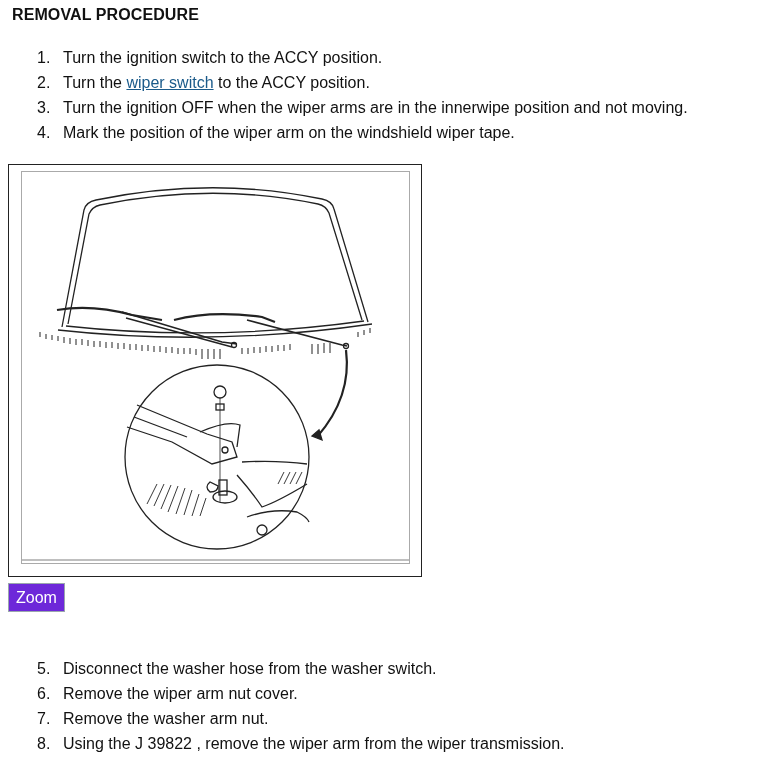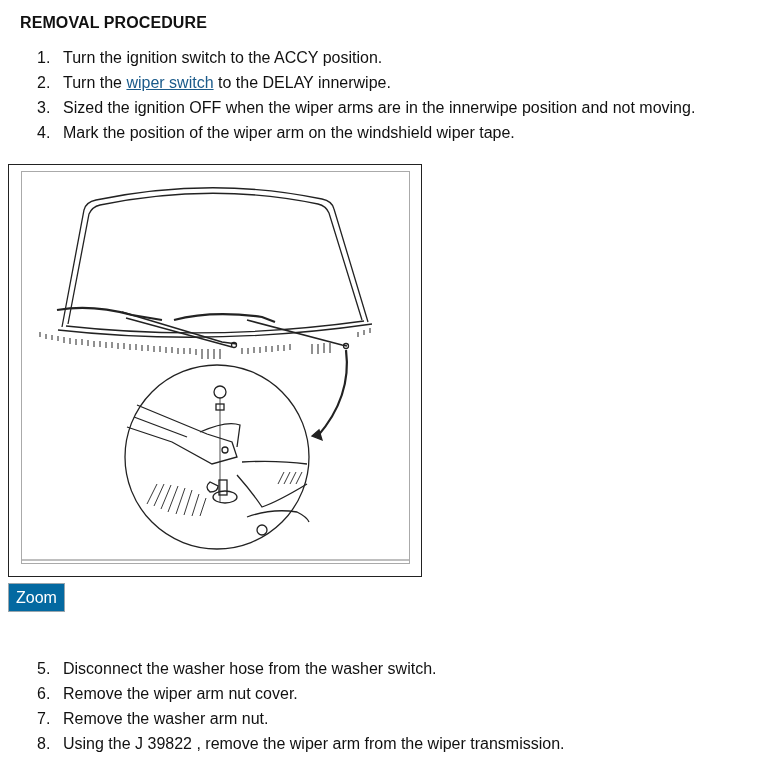--- a/index.html
+++ b/index.html
@@ -2,21 +2,21 @@
 <html><head>
 <meta charset="utf-8">
 <style>
   html, body { margin: 0; padding: 0; background: #ffffff; }
   body {
     width: 784px; height: 765px; position: relative; overflow: hidden;
     font-family: "Liberation Sans", sans-serif; color: #111111;
   }
   .title {
     position: absolute; left: 12px; top: 6px;
-    font-size: 16px; font-weight: bold; letter-spacing: 0.1px; margin: 8px;
+    font-size: 16px; font-weight: bold; letter-spacing: 0.1px; margin: 0;
   }
   ol.steps {
     position: absolute; left: 0; margin: 0; padding: 0; list-style: none;
     font-size: 16px;
   }
   ol.steps li { position: relative; padding-left: 56px; height: 25px; line-height: 25px; white-space: nowrap; }
   ol.steps li .num { position: absolute; left: 37px; }
   ol.steps li .txt { position: absolute; left: 63px; }
   .steps-a { top: 45px; }
   .steps-b { top: 656px; }
@@ -25,42 +25,42 @@
     position: absolute; left: 8px; top: 164px; width: 414px; height: 413px;
     border: 1px solid #222; box-sizing: border-box; background: #fff;
   }
   .figure-inner {
     position: absolute; left: 12px; top: 6px; width: 389px; height: 393px;
     border: 1px solid #aaaaaa; box-sizing: border-box; background: #fff;
   }
   .figure-inner svg { position: absolute; left: 0; top: 0; }
   .btnrow { position: absolute; left: 8px; top: 583px; display: flex; gap: 4px; }
   .btn {
-    background: #0369a1; color: #ffffff; border: 1px solid #9aa6ad;
+    background: #6d28d9; color: #ffffff; border: 1px solid #9aa6ad;
     font-family: "Liberation Sans", sans-serif; font-size: 16px;
     height: 29px; padding: 0 7px; line-height: 27px; box-sizing: border-box; cursor: pointer;
   }
 </style>
 </head>
 <body>
 
 <h1 class="title">REMOVAL PROCEDURE</h1>
 
 <ol class="steps steps-a">
   <li>
     <span class="num">1.</span>
     <span class="txt">Turn the ignition switch to the ACCY position.</span>
   </li>
   <li>
     <span class="num">2.</span>
-    <span class="txt"><span style="white-space:pre">Turn the </span><a class="link" href="#">wiper switch</a><span style="white-space:pre"> to the DELAY innerwipe.</span></span>
+    <span class="txt"><span style="white-space:pre">Turn the </span><a class="link" href="#">wiper switch</a><span style="white-space:pre"> to the ACCY position.</span></span>
   </li>
   <li>
     <span class="num">3.</span>
-    <span class="txt">Sized the ignition OFF when the wiper arms are in the innerwipe position and not moving.</span>
+    <span class="txt">Turn the ignition OFF when the wiper arms are in the innerwipe position and not moving.</span>
   </li>
   <li>
     <span class="num">4.</span>
     <span class="txt">Mark the position of the wiper arm on the windshield wiper tape.</span>
   </li>
 </ol>
 
 <div class="figure">
   <div class="figure-inner">
     <svg width="387" height="391" viewBox="0 0 387 391" fill="none" stroke="#222" stroke-width="1.3">

